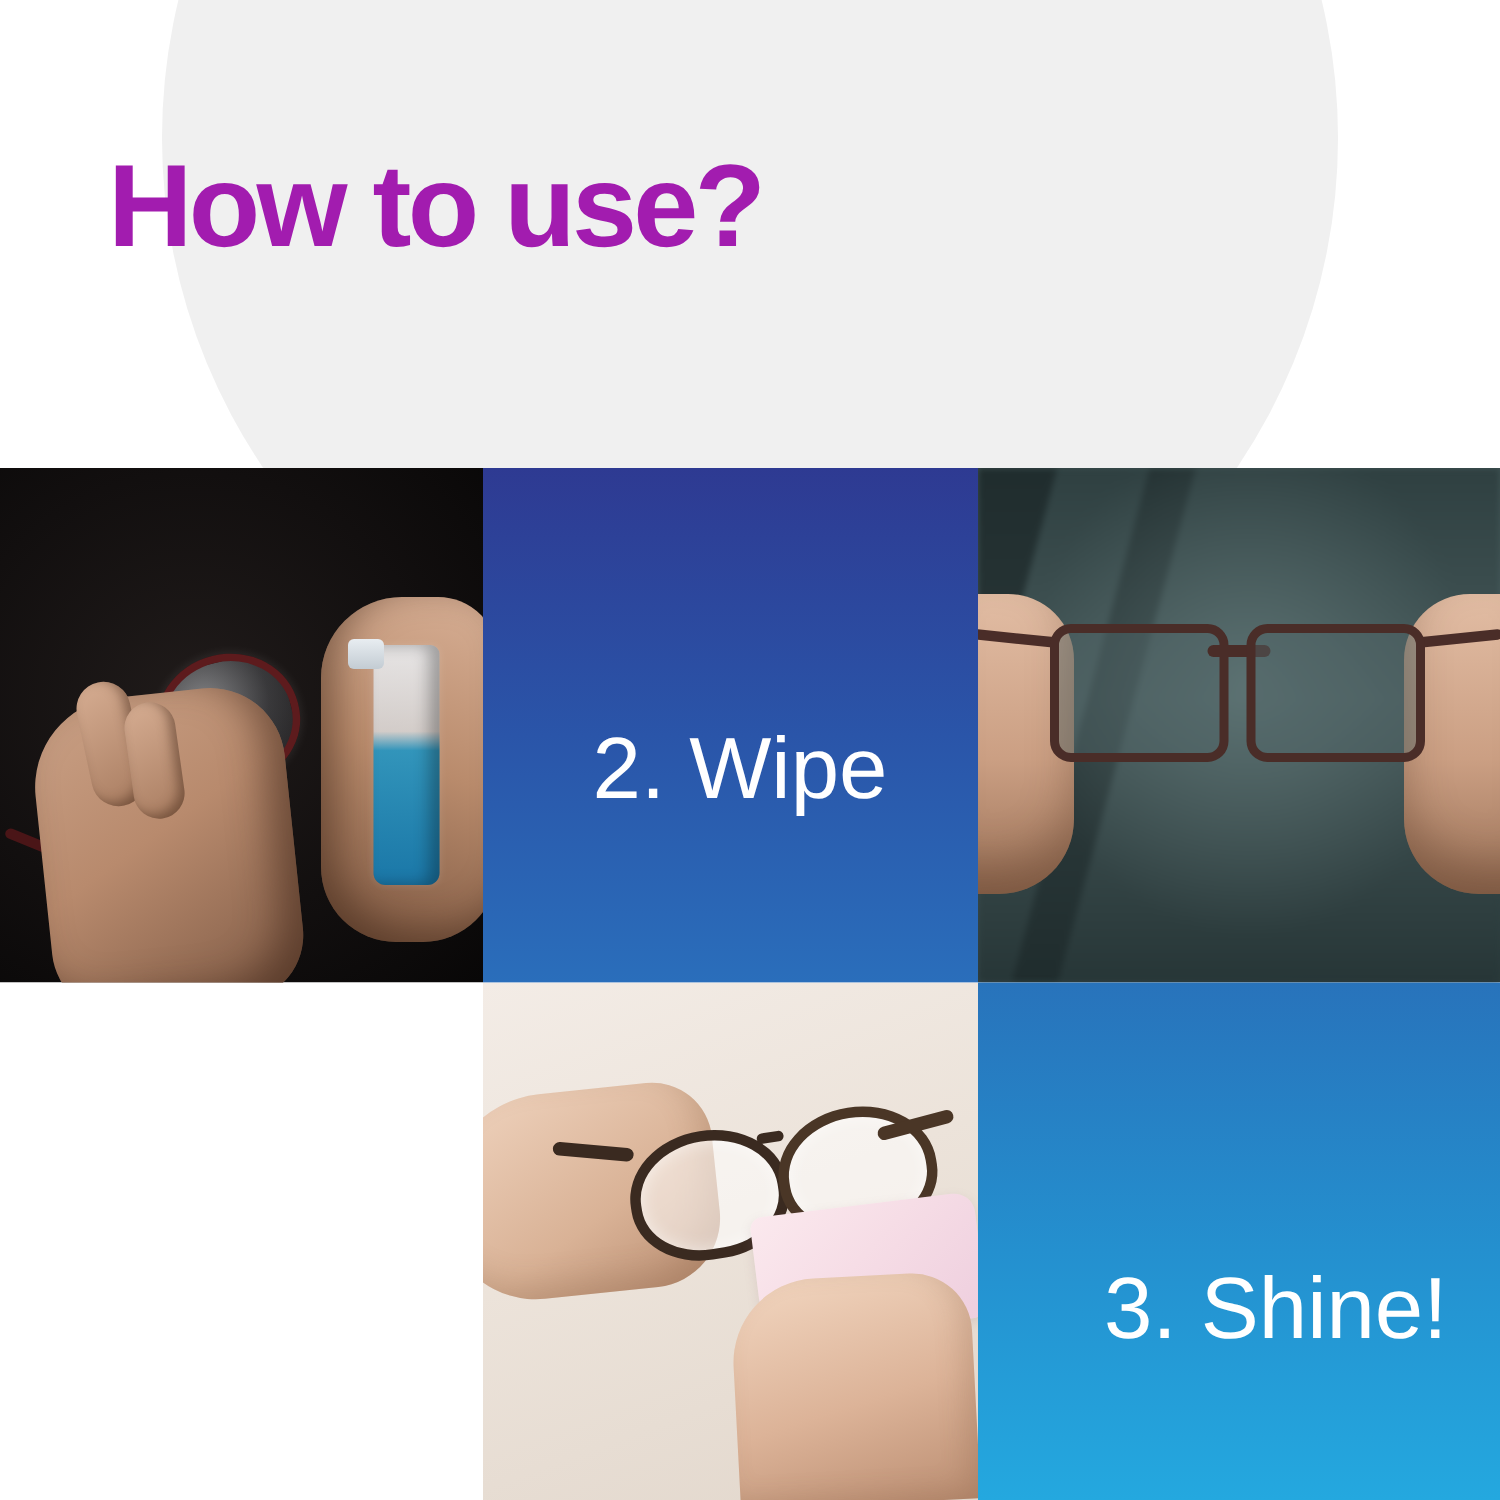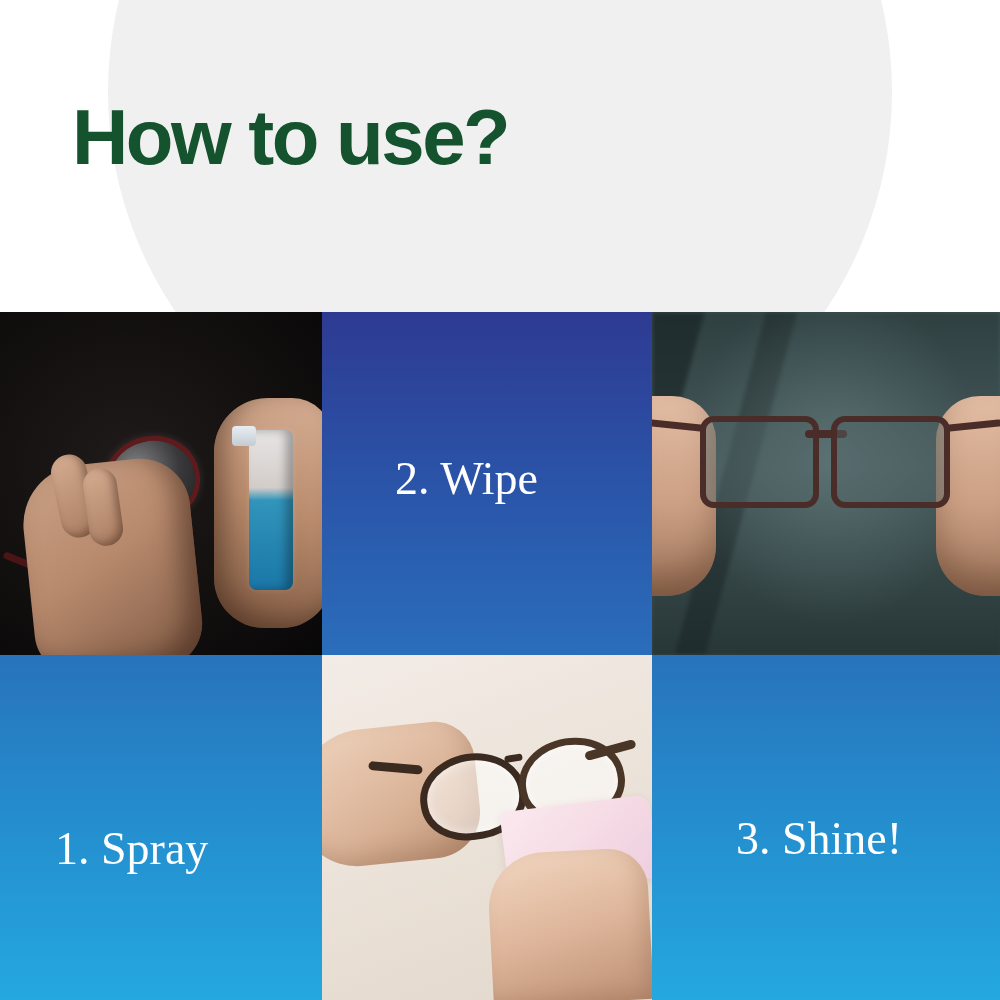--- a/index.html
+++ b/index.html
@@ -13,37 +13,37 @@
   
   .header{position:absolute;left:0;top:0;width:1000px;height:312px;overflow:hidden;background:#ffffff;}
   .blob{
     position:absolute;left:108px;top:-300px;width:784px;height:784px;
     border-radius:50%;background:#f0f0f0;
   }
   .title{
     position:absolute;left:72px;top:95px;
     font-family:"Liberation Sans", sans-serif;
     font-weight:700;font-size:78px;line-height:84px;
-    letter-spacing:-2.5px;color:#14532d;
+    letter-spacing:-2.5px;color:#a21caf;
     white-space:nowrap;
   }
 
   
   .grid{position:absolute;left:0;top:312px;width:1000px;height:688px;}
   .cell{position:absolute;overflow:hidden;}
   .r1{top:0;height:343px;}
   .r2{top:343px;height:345px;}
   .c1{left:0;width:322px;}
   .c2{left:322px;width:330px;}
   .c3{left:652px;width:348px;}
 
   .steplabel{
     position:absolute;color:#ffffff;
-    font-family:Liberation Serif, serif;
-    font-weight:300;font-size:46px;letter-spacing:0px;white-space:nowrap;
+    font-family:Liberation Sans, sans-serif;
+    font-weight:300;font-size:58px;letter-spacing:0px;white-space:nowrap;margin-top:27px;
   }
 
   
   .panel-wipe{background:linear-gradient(180deg,#2e3a92 0%,#2a55a9 52%,#2a6ebb 100%);}
   .panel-wipe .steplabel{left:73px;top:140px;}
   .panel-spray{background:linear-gradient(180deg,#2873bb 0%,#2490cf 52%,#24a8df 100%);}
   .panel-spray .steplabel{left:55px;top:167px;}
   .panel-shine{background:linear-gradient(180deg,#2873bb 0%,#2490cf 52%,#24a8df 100%);}
   .panel-shine .steplabel{left:84px;top:157px;}
 
@@ -196,23 +196,20 @@
         <div class="frame">
           <div class="arm arm-l"></div>
           <div class="arm arm-r"></div>
           <div class="lens lens-l"></div>
           <div class="bridge"></div>
           <div class="lens lens-r"></div>
         </div>
       </div>
     </div>
 
-    <div class="cell r2 c1 panel-spray">
-      <div class="steplabel">1. Spray</div>
-    </div>
 
     <div class="cell r2 c2">
       <div class="photo ph-wipe">
         <div class="hand-top"></div>
         <div class="glasses">
           <div class="gtemple"></div>
           <div class="gl gl-a"></div>
           <div class="gbridge"></div>
           <div class="gl gl-b"></div>
           <div class="gtemple2"></div>

